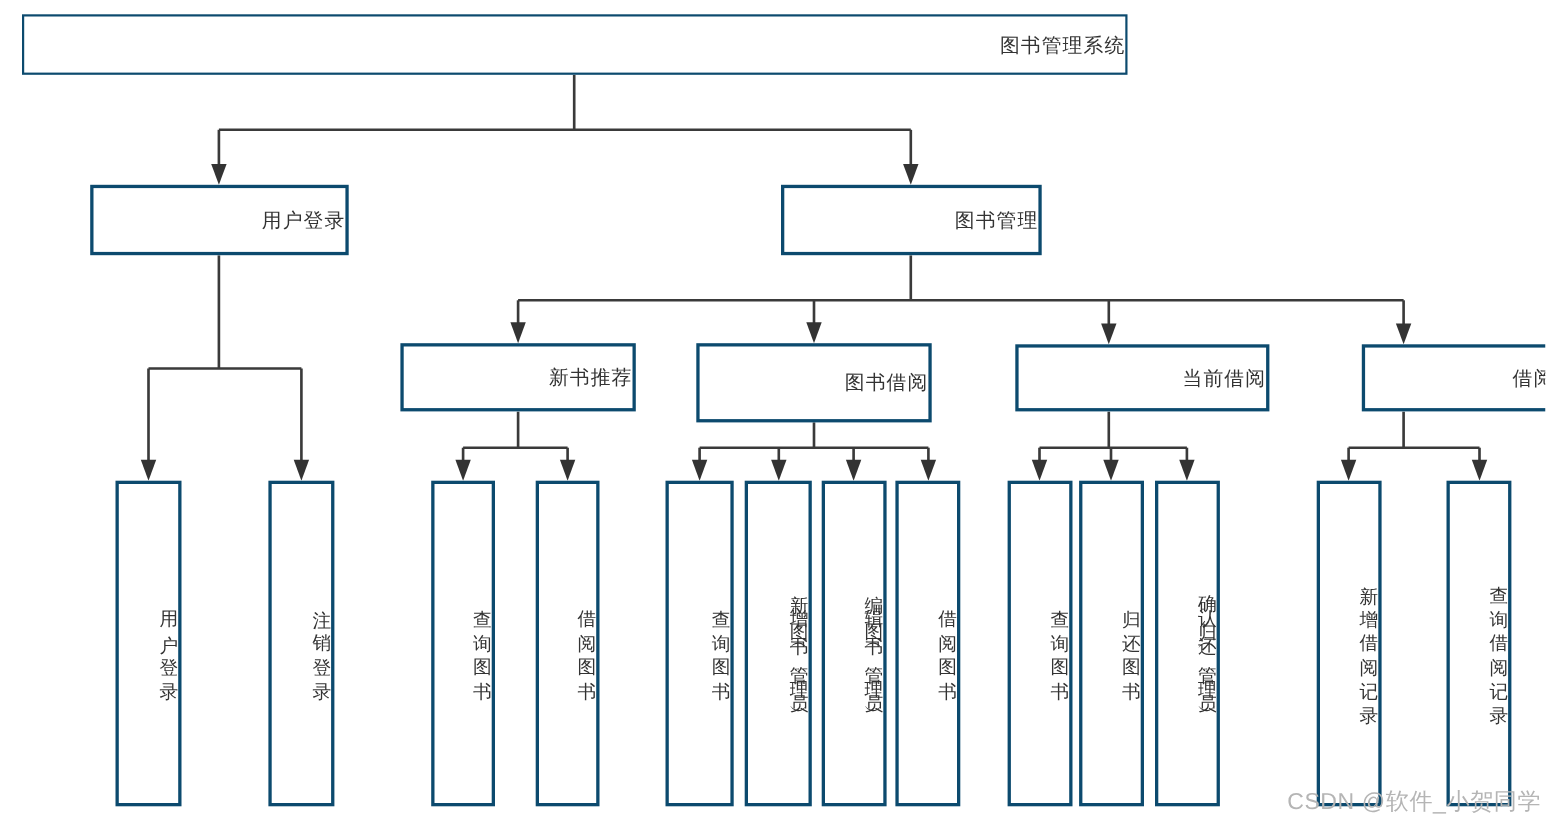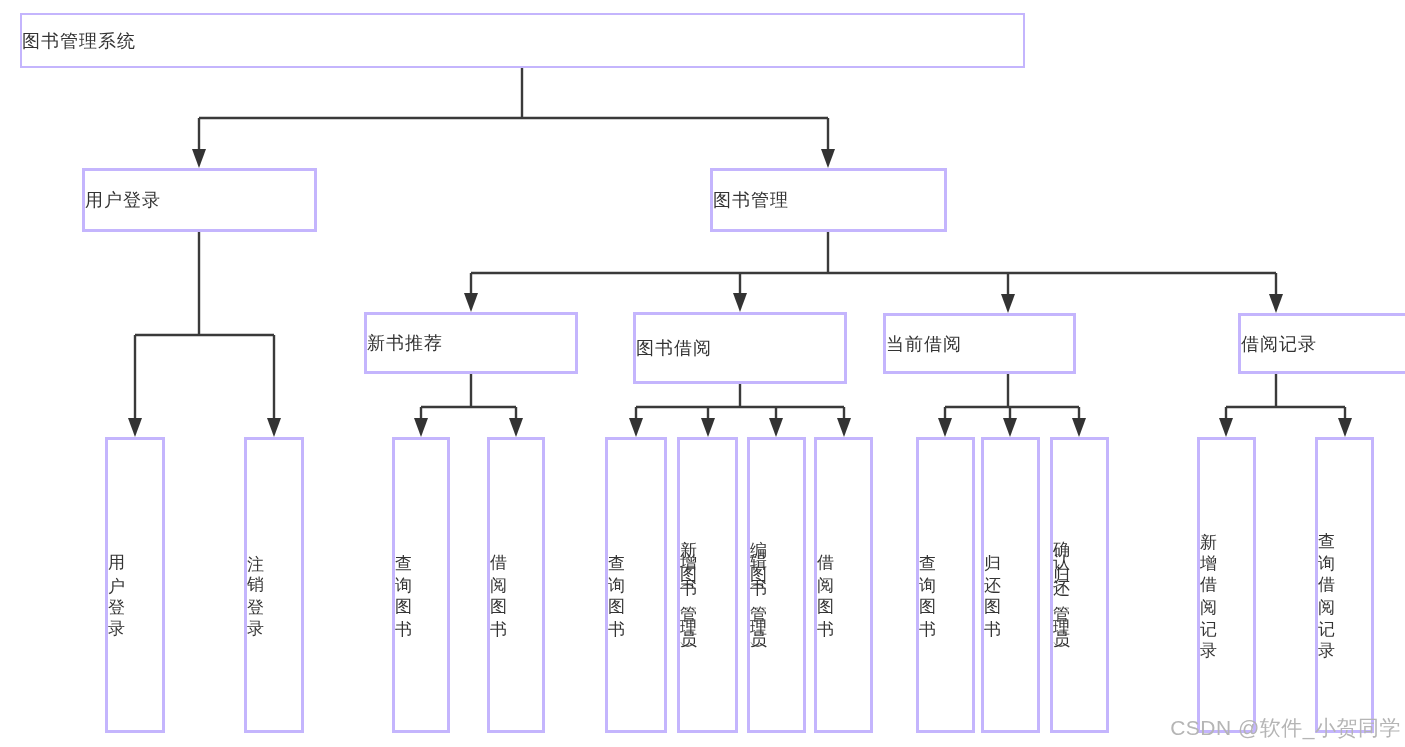--- a/index.html
+++ b/index.html
@@ -18,24 +18,24 @@
   .connectors {
     position: absolute;
     left: 0;
     top: 0;
     z-index: 1;
   }
   .box {
     position: absolute;
     box-sizing: border-box;
     background: #ffffff;
-    border: 3px solid #c4b5fd;
+    border: 3px solid #0c4a6e;
     display: flex;
     align-items: center;
-    justify-content: flex-start;
+    justify-content: flex-end;
     font-size: 18px;
     color: #333333;
     z-index: 2;
     letter-spacing: 1px;
   }
   .box.root {
     border-width: 2px;
   }
   .leaf {
     font-size: 17px;
@@ -129,21 +129,21 @@
   <div class="box" style="left:710px;top:168px;width:237px;height:64px">
     <span>图书管理</span>
   </div>
 
   <div class="box" style="left:364px;top:312px;width:214px;height:62px">
     <span>新书推荐</span>
   </div>
   <div class="box" style="left:633px;top:312px;width:214px;height:72px">
     <span>图书借阅</span>
   </div>
-  <div class="box" style="left:883px;top:313px;width:193px;height:61px">
+  <div class="box" style="left:923px;top:313px;width:231px;height:61px">
     <span>当前借阅</span>
   </div>
   <div class="box" style="left:1238px;top:313px;width:216px;height:61px">
     <span>借阅记录</span>
   </div>
 
   <div class="box leaf" style="left:105px;top:437px;width:60px;height:296px">
     <span class="vtext">用户登录</span>
   </div>
   <div class="box leaf" style="left:244px;top:437px;width:60px;height:296px">

